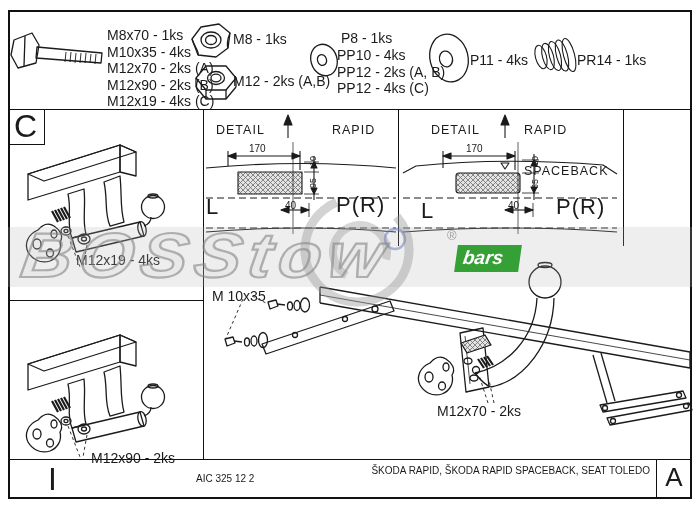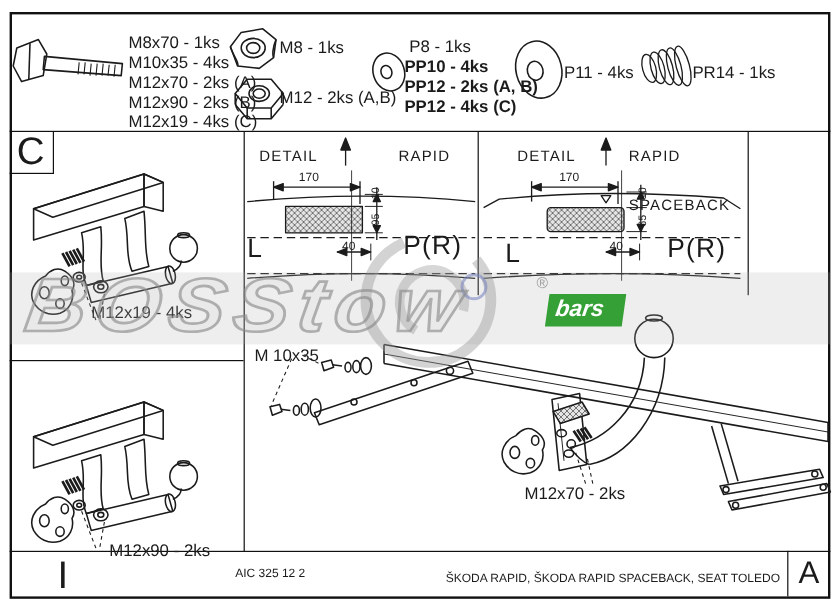--- a/index.html
+++ b/index.html
@@ -147,21 +147,21 @@
   <div class="lbl fs95 list z2" style="left:107px;top:27px;">
     <div>M8x70 - 1ks</div>
     <div>M10x35 - 4ks</div>
     <div>M12x70 - 2ks (A)</div>
     <div>M12x90 - 2ks (B)</div>
     <div>M12x19 - 4ks (C)</div>
   </div>
   <div class="lbl fs95 z2" style="left:233px;top:31px;">M8 - 1ks</div>
   <div class="lbl fs95 z2" style="left:233px;top:73px;">M12 - 2ks (A,B)</div>
   <div class="lbl fs95 z2" style="left:341px;top:30px;">P8 - 1ks</div>
-  <div class="lbl fs95 list z2" style="left:337px;top:47px;font-weight:bold;">
+  <div class="lbl fs95 list z2" style="left:337px;top:47px;">
     <div>PP10 - 4ks</div>
     <div>PP12 - 2ks (A, B)</div>
     <div>PP12 - 4ks (C)</div>
   </div>
   <div class="lbl fs95 z2" style="left:470px;top:52px;">P11 - 4ks</div>
   <div class="lbl fs95 z2" style="left:577px;top:52px;">PR14 - 1ks</div>
 
   <svg style="left:203px;top:110px;" width="447" height="136" viewBox="0 0 447 136" fill="none" stroke="#1b1b1b" stroke-width="1.1" stroke-linejoin="round">
 
     <g>
@@ -315,21 +315,21 @@
       <line x1="47" y1="61" x2="63" y2="69"></line>
       <line x1="38" y1="64" x2="21" y2="103"></line>
       <line x1="283" y1="168" x2="274" y2="140"></line>
       <line x1="289" y1="168" x2="284" y2="145"></line>
     </g>
   </svg>
   <div class="lbl fs95 z2" style="left:212px;top:288px;">M 10x35</div>
   <div class="lbl fs95 z2" style="left:437px;top:403px;">M12x70 - 2ks</div>
 
   <div class="lbl fs10 z2" style="left:196px;top:473px;">AIC 325 12 2</div>
-  <div class="lbl fs10 z2" style="left:340px;top:465px;width:310px;text-align:right;margin-top:12px;">ŠKODA RAPID, ŠKODA RAPID SPACEBACK, SEAT TOLEDO</div>
+  <div class="lbl fs10 z2" style="left:340px;top:465px;width:310px;text-align:right;">ŠKODA RAPID, ŠKODA RAPID SPACEBACK, SEAT TOLEDO</div>
 
   <div class="wm-band"></div>
   <svg style="left:282px;top:188px;z-index:6;pointer-events:none;" width="150" height="132" viewBox="0 0 150 132">
     <circle cx="75" cy="62" r="52" fill="none" stroke="rgba(150,150,150,0.42)" stroke-width="9" stroke-dasharray="260 70" transform="rotate(-40 75 62)"></circle>
     <circle cx="78" cy="64" r="27" fill="none" stroke="rgba(150,150,150,0.38)" stroke-width="8" stroke-dasharray="120 55" transform="rotate(120 78 64)"></circle>
   </svg>
   <svg style="left:382px;top:226px;z-index:6;pointer-events:none;" width="26" height="26" viewBox="0 0 26 26">
     <circle cx="13" cy="13" r="10" fill="none" stroke="rgba(115,128,190,0.55)" stroke-width="2.4"></circle>
   </svg>
   <div class="wm-text">BOSStow</div>

